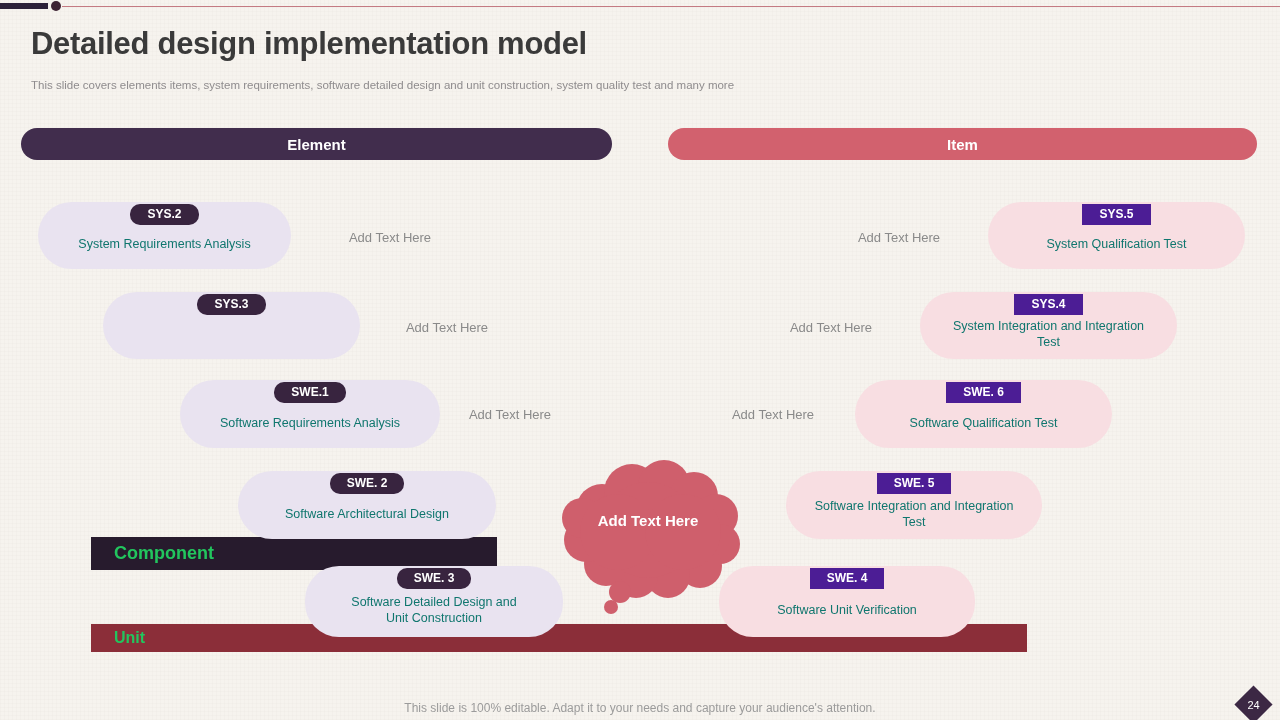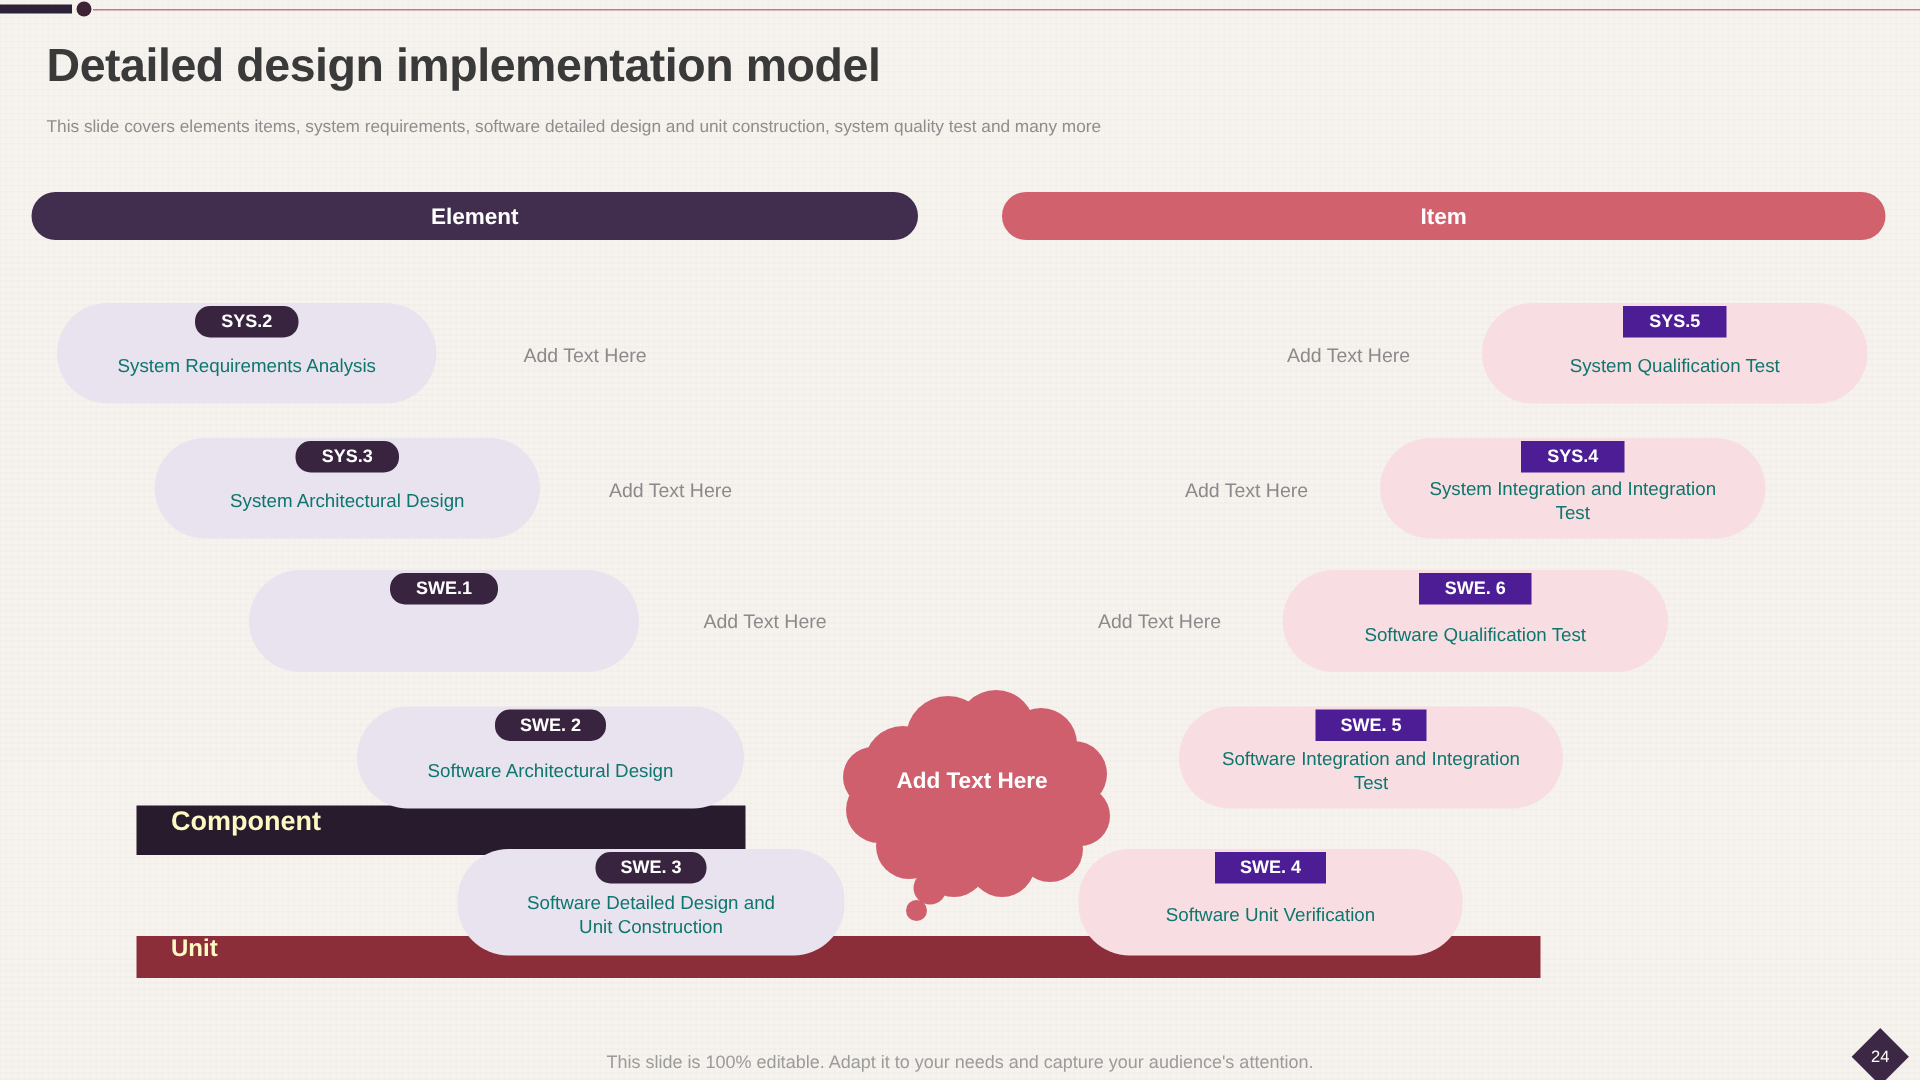--- a/index.html
+++ b/index.html
@@ -35,21 +35,21 @@
   .tag { margin-top:2px; padding:3px 17px; font-size:12px; font-weight:700; color:#fff; line-height:15px; white-space:nowrap; }
   .node.lav .tag { background:#38243f;border-radius:10px; }
   .node.pink .tag { background:#4c1d95; }
   .node-label { flex:1; display:flex; align-items:center; justify-content:center; text-align:center;
                 font-size:12.5px; color:#0f766e; padding:0 22px 6px 22px; line-height:16px; }
 
   
   .add-text { position:absolute; transform:translate(-50%,-50%); font-size:13px; color:#8a8a8a; white-space:nowrap; }
 
   
-  .band { position:absolute; left:91px; color:#fef9c3; display:flex; z-index:1; }
+  .band { position:absolute; left:91px; color:#22c55e; display:flex; align-items:center; z-index:1; }
   .band.component { top:537px; width:406px; height:33px; background:#271b2d; font-size:18px; font-weight:700; padding-left:23px; }
   .band.unit { top:624px; width:936px; height:28px; background:#8b2e39; font-size:16px; font-weight:700; padding-left:23px; }
 
   
   .cloud { position:absolute; left:548px; top:452px; width:200px; height:164px; z-index:4; }
   .cloud svg { position:absolute; left:0; top:0; }
   .cloud-label { position:absolute; left:0; top:60px; width:200px; text-align:center;
                  font-size:15px; font-weight:700; color:#fff; z-index:2; }
 
   
@@ -86,24 +86,24 @@
   <div class="band unit">
     <span>Unit</span>
   </div>
 
   <div class="node lav" style="left:38px;top:202px;width:253px;height:67px">
     <div class="tag">SYS.2</div>
     <div class="node-label">System Requirements Analysis</div>
   </div>
   <div class="node lav" style="left:103px;top:292px;width:257px;height:67px">
     <div class="tag">SYS.3</div>
-    <div class="node-label">System Architectural Design</div>
   </div>
-  <div class="node lav" style="left:166px;top:380px;width:260px;height:68px">
+  <div class="node lav" style="left:180px;top:380px;width:260px;height:68px">
     <div class="tag">SWE.1</div>
+    <div class="node-label">Software Requirements Analysis</div>
   </div>
   <div class="node lav" style="left:238px;top:471px;width:258px;height:68px">
     <div class="tag">SWE. 2</div>
     <div class="node-label">Software Architectural Design</div>
   </div>
   <div class="node lav" style="left:305px;top:566px;width:258px;height:71px">
     <div class="tag">SWE. 3</div>
     <div class="node-label" style="padding:0 38px 6px 38px">Software Detailed Design and Unit Construction</div>
   </div>
 

